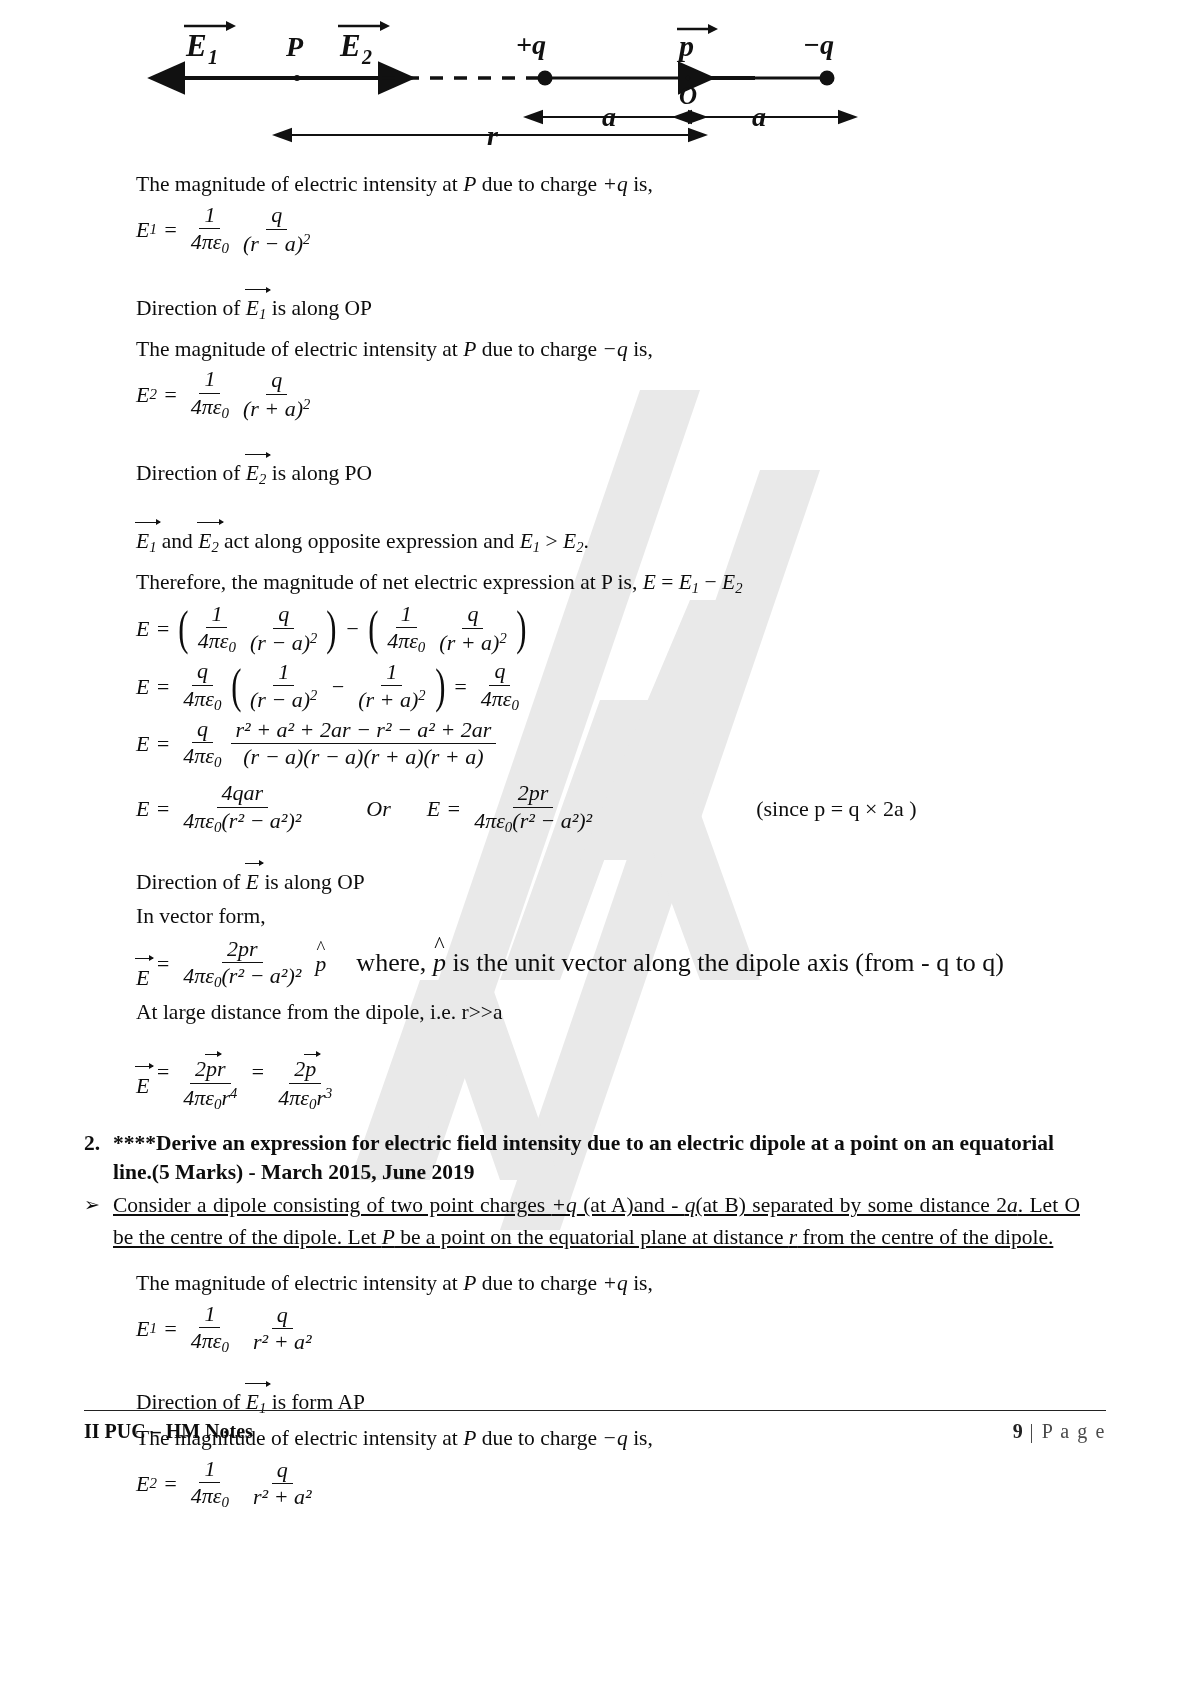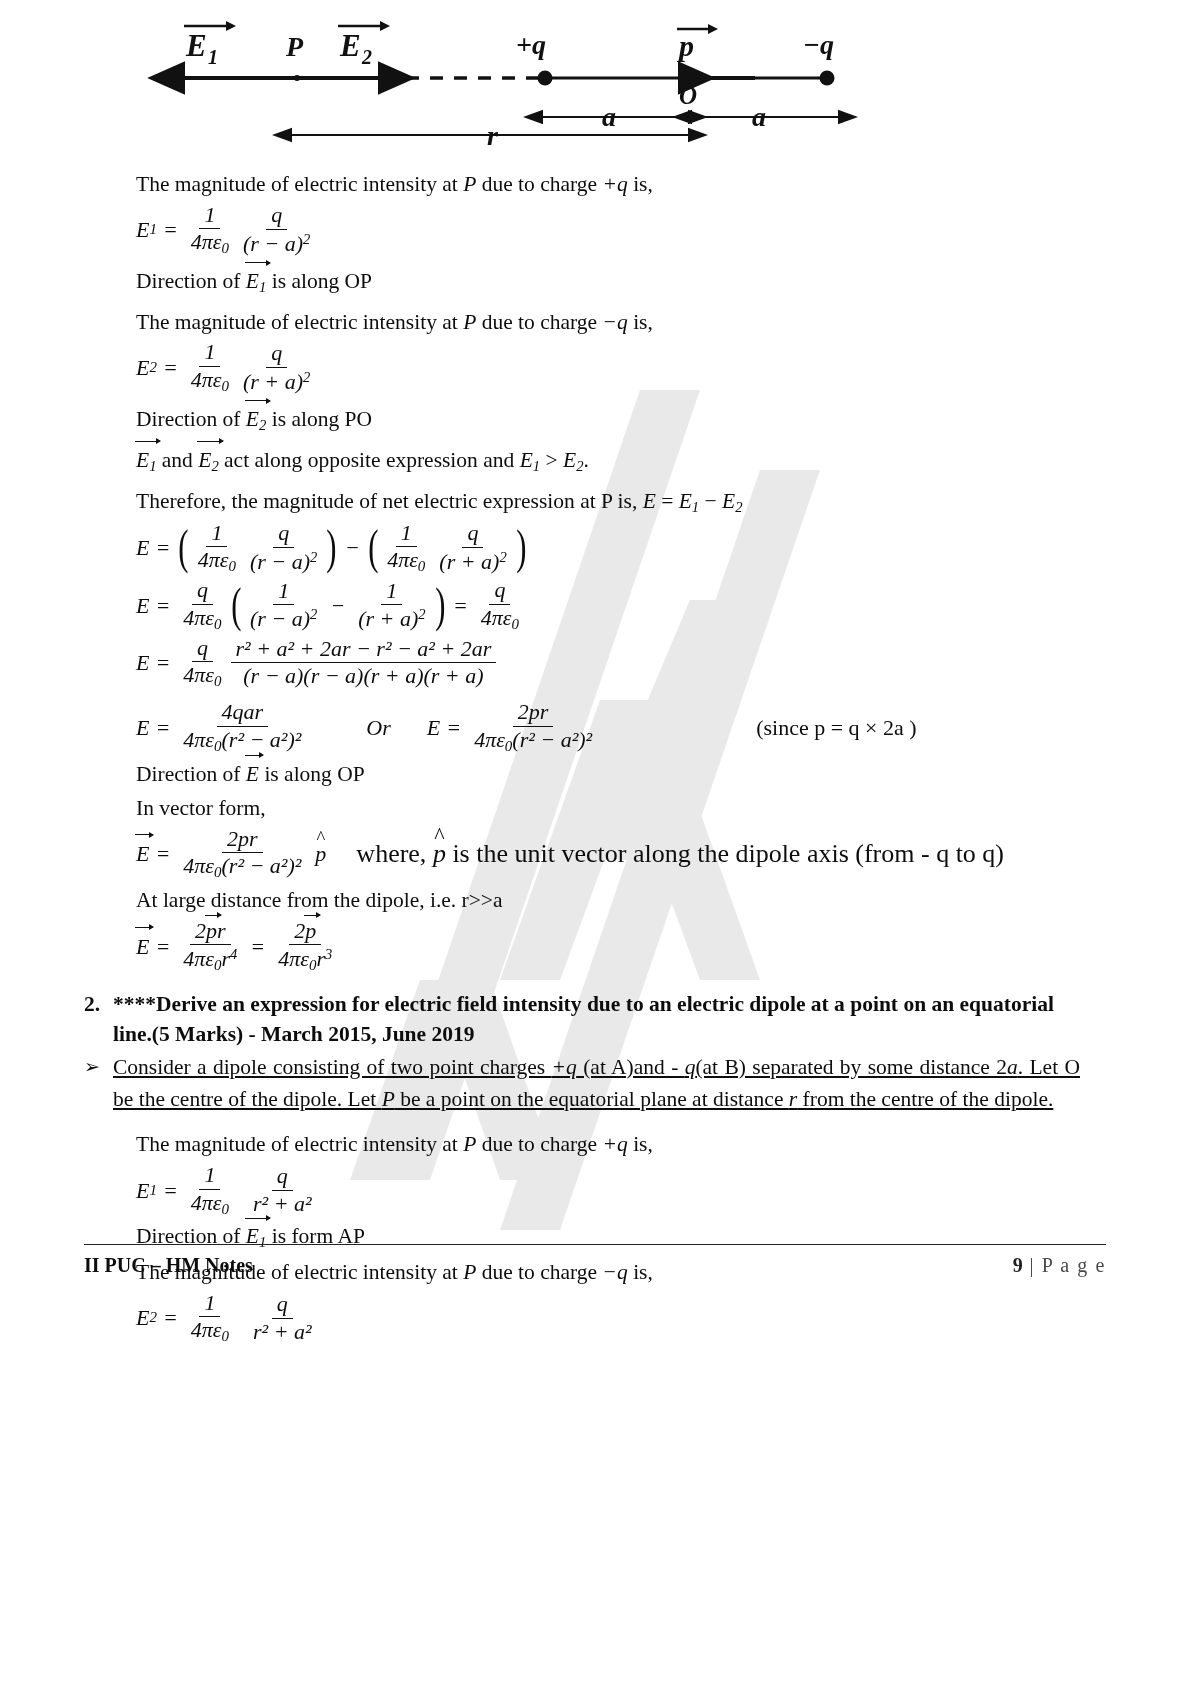--- a/index.html
+++ b/index.html
@@ -53,20 +53,21 @@
   .it { font-style: italic; }
   .sub { font-size: 0.68em; vertical-align: -0.28em; }
   .sup { font-size: 0.66em; vertical-align: 0.48em; }
 
   
   .vec {
     position: relative;
     display: inline-block;
     font-style: italic;
     padding-top: 0px;
+    margin-top: 27px;
   }
   .vec::after {
     content: "";
     position: absolute;
     left: -1px;
     right: -4px;
     top: -0.18em;
     height: 0;
     border-top: 1.6px solid #111;
   }

